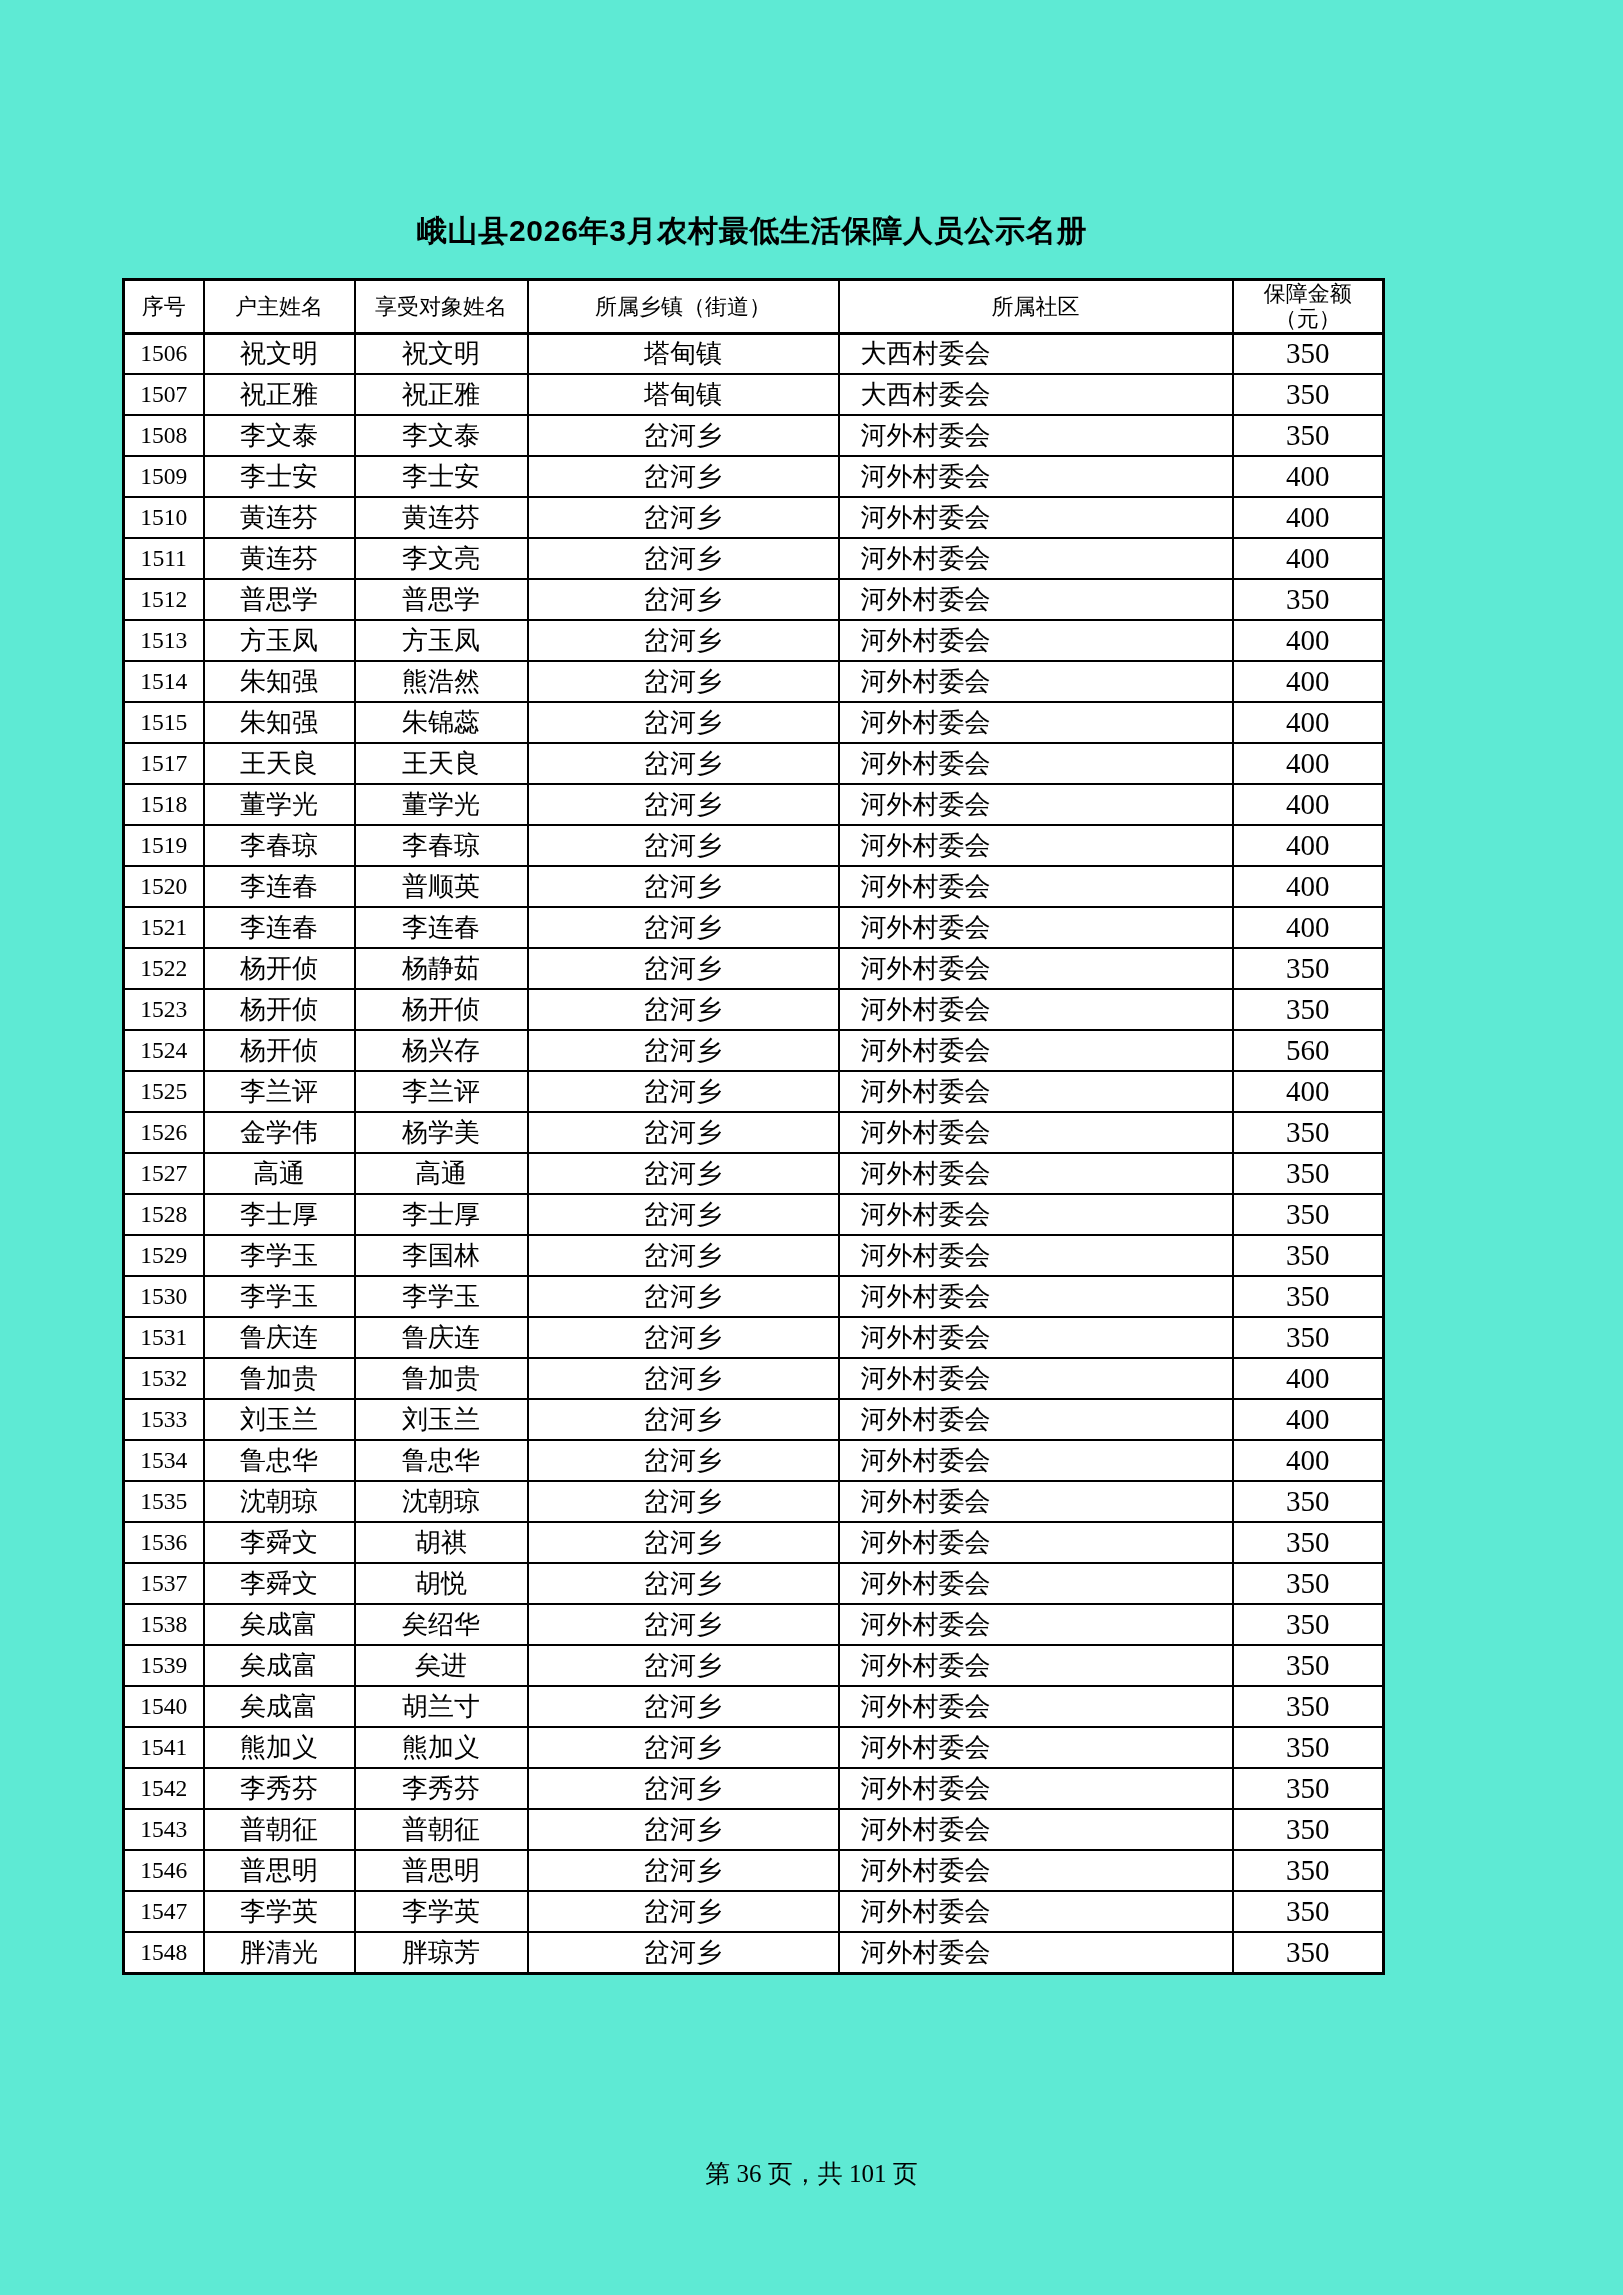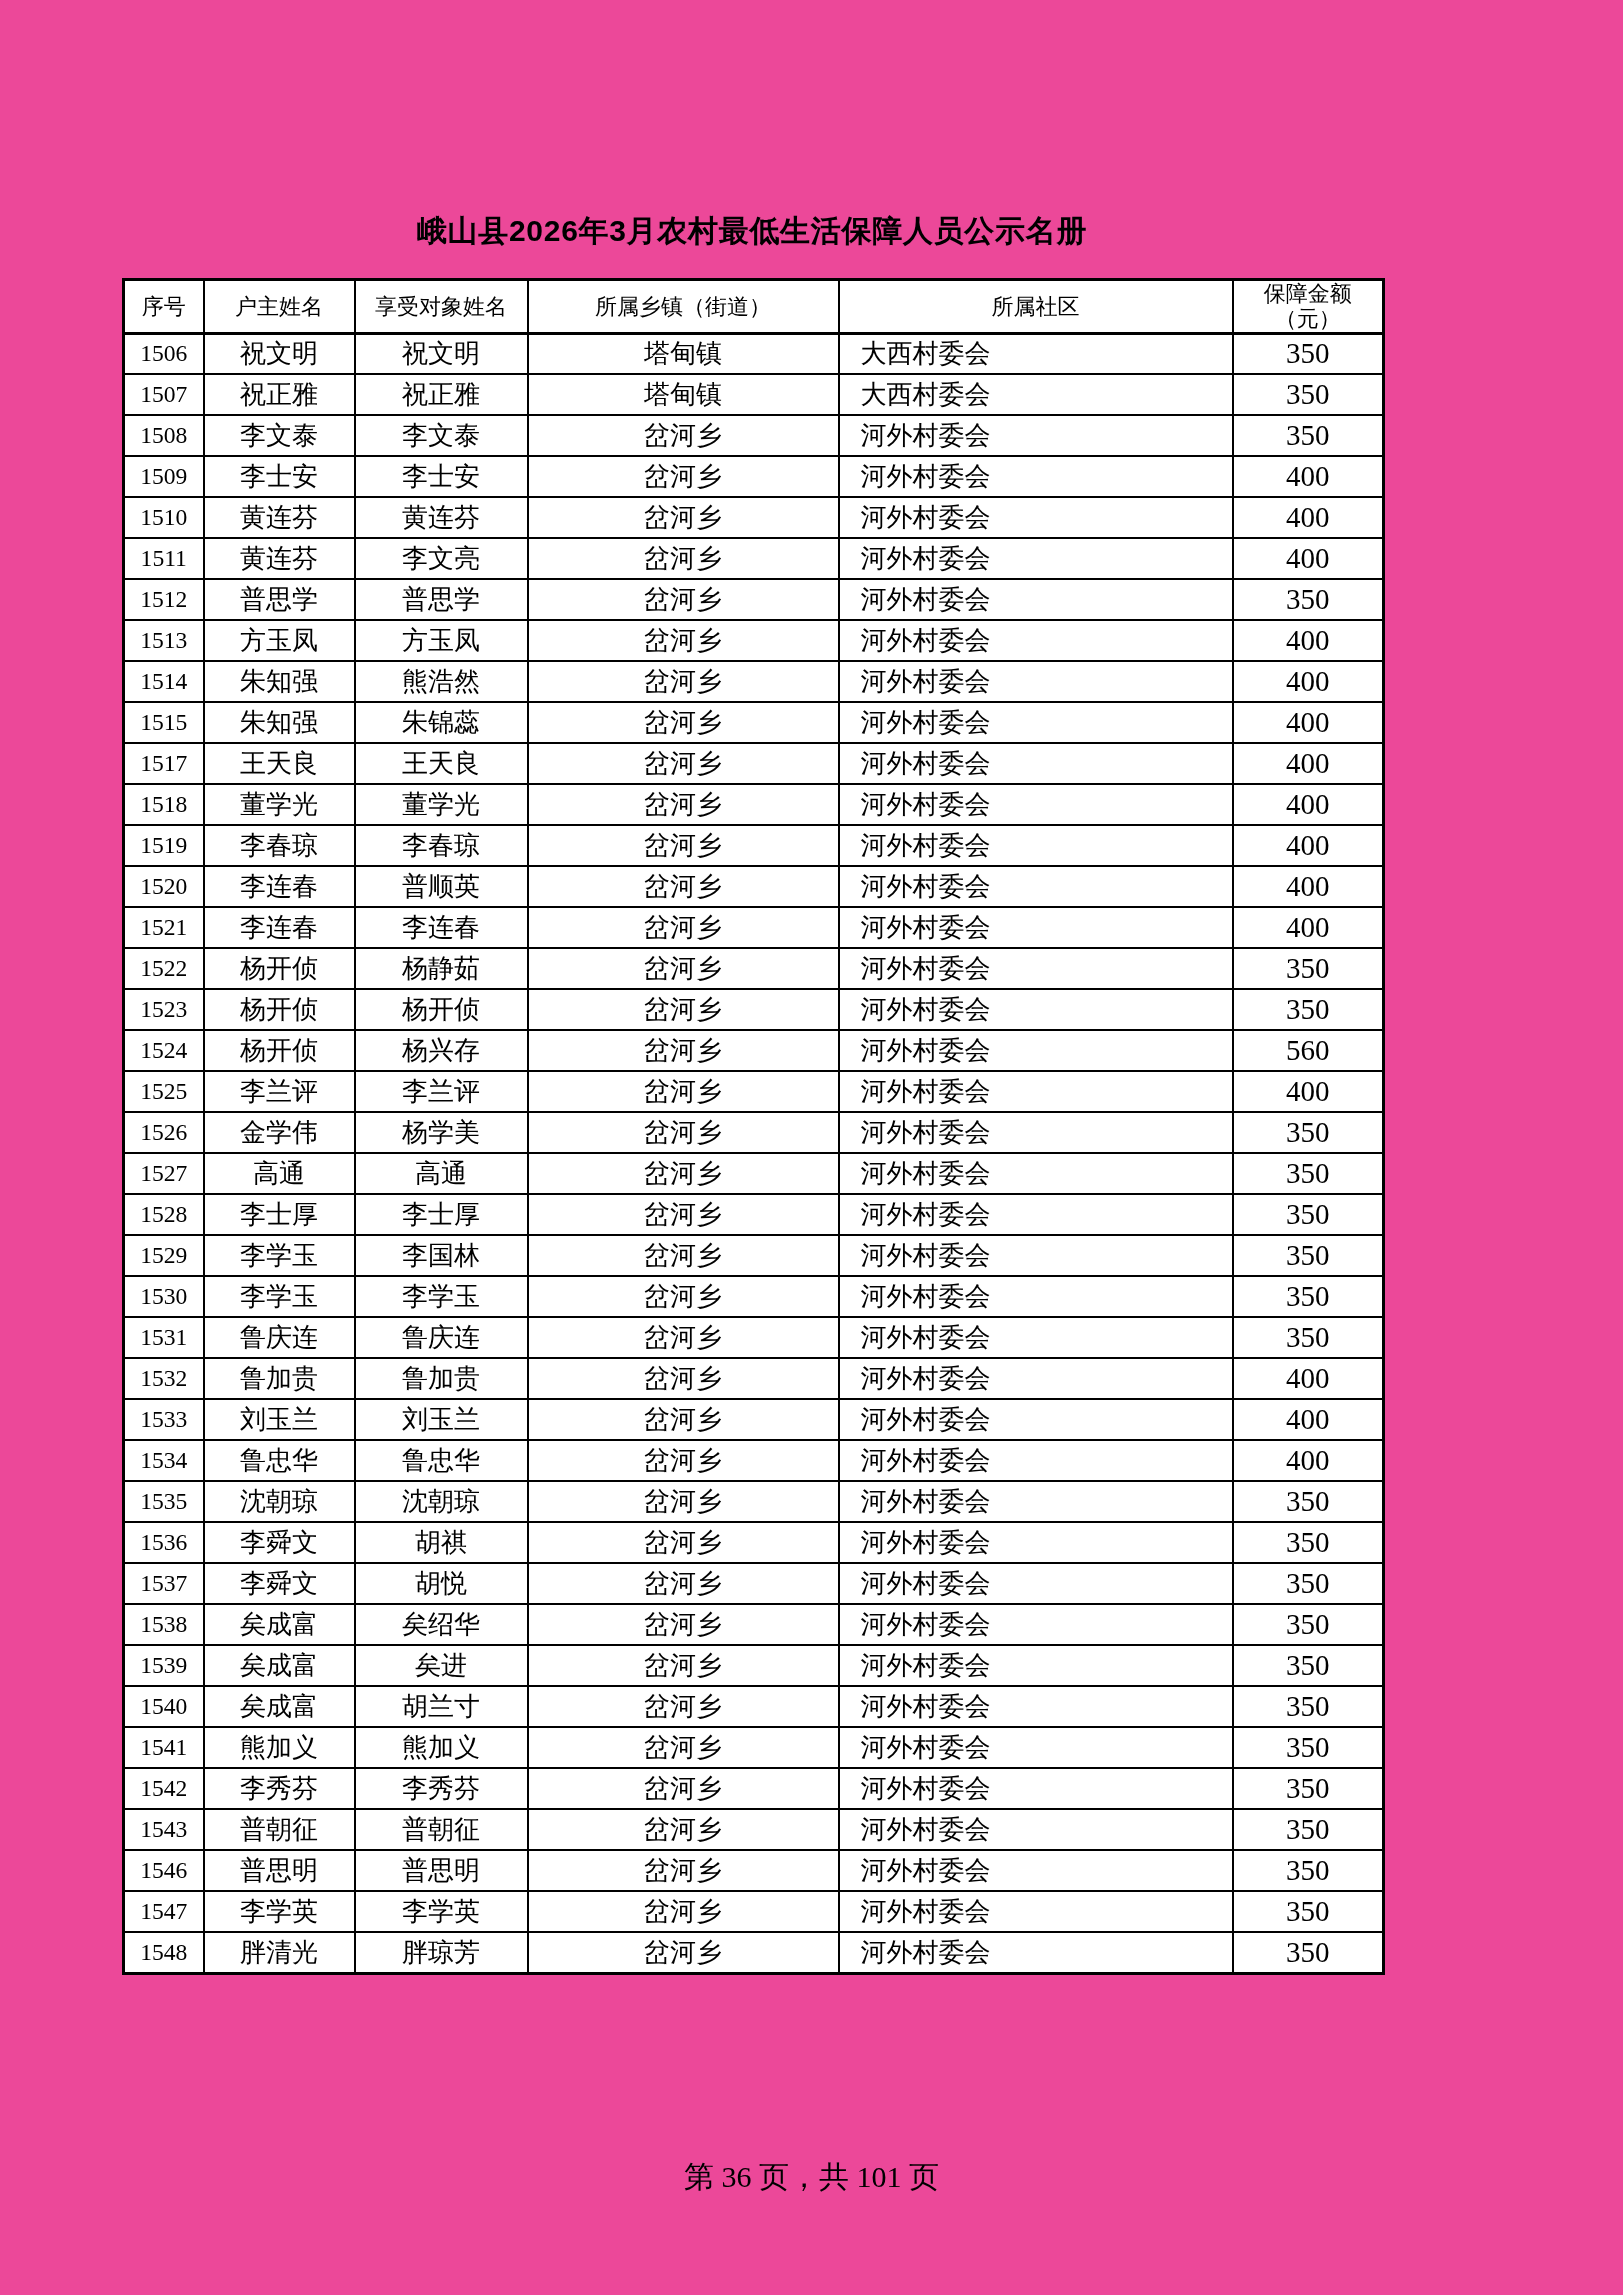--- a/index.html
+++ b/index.html
@@ -4,21 +4,21 @@
 <style>
   html, body {
     margin: 0;
     padding: 0;
     background: #ffffff;
   }
   .page {
     position: relative;
     width: 1623px;
     height: 2295px;
-    background: #ec4899;
+    background: #5eead4;
     overflow: hidden;
     font-family: "Liberation Serif", serif;
     color: #000000;
   }
   .doc-title {
     position: absolute;
     top: 213px;
     left: 122px;
     width: 1260px;
     text-align: center;
@@ -78,21 +78,21 @@
   }
   table.roster td.amount {
     font-size: 29px;
   }
   .page-footer {
     position: absolute;
     top: 2157px;
     left: 0;
     width: 1623px;
     text-align: center;
-    font-size: 30px;
+    font-size: 25px;
     font-family: "Liberation Serif", serif;
   }
 </style>
 </head>
 <body>
 
 <div class="page">
 
   <div class="doc-title">峨山县2026年3月农村最低生活保障人员公示名册</div>
 

